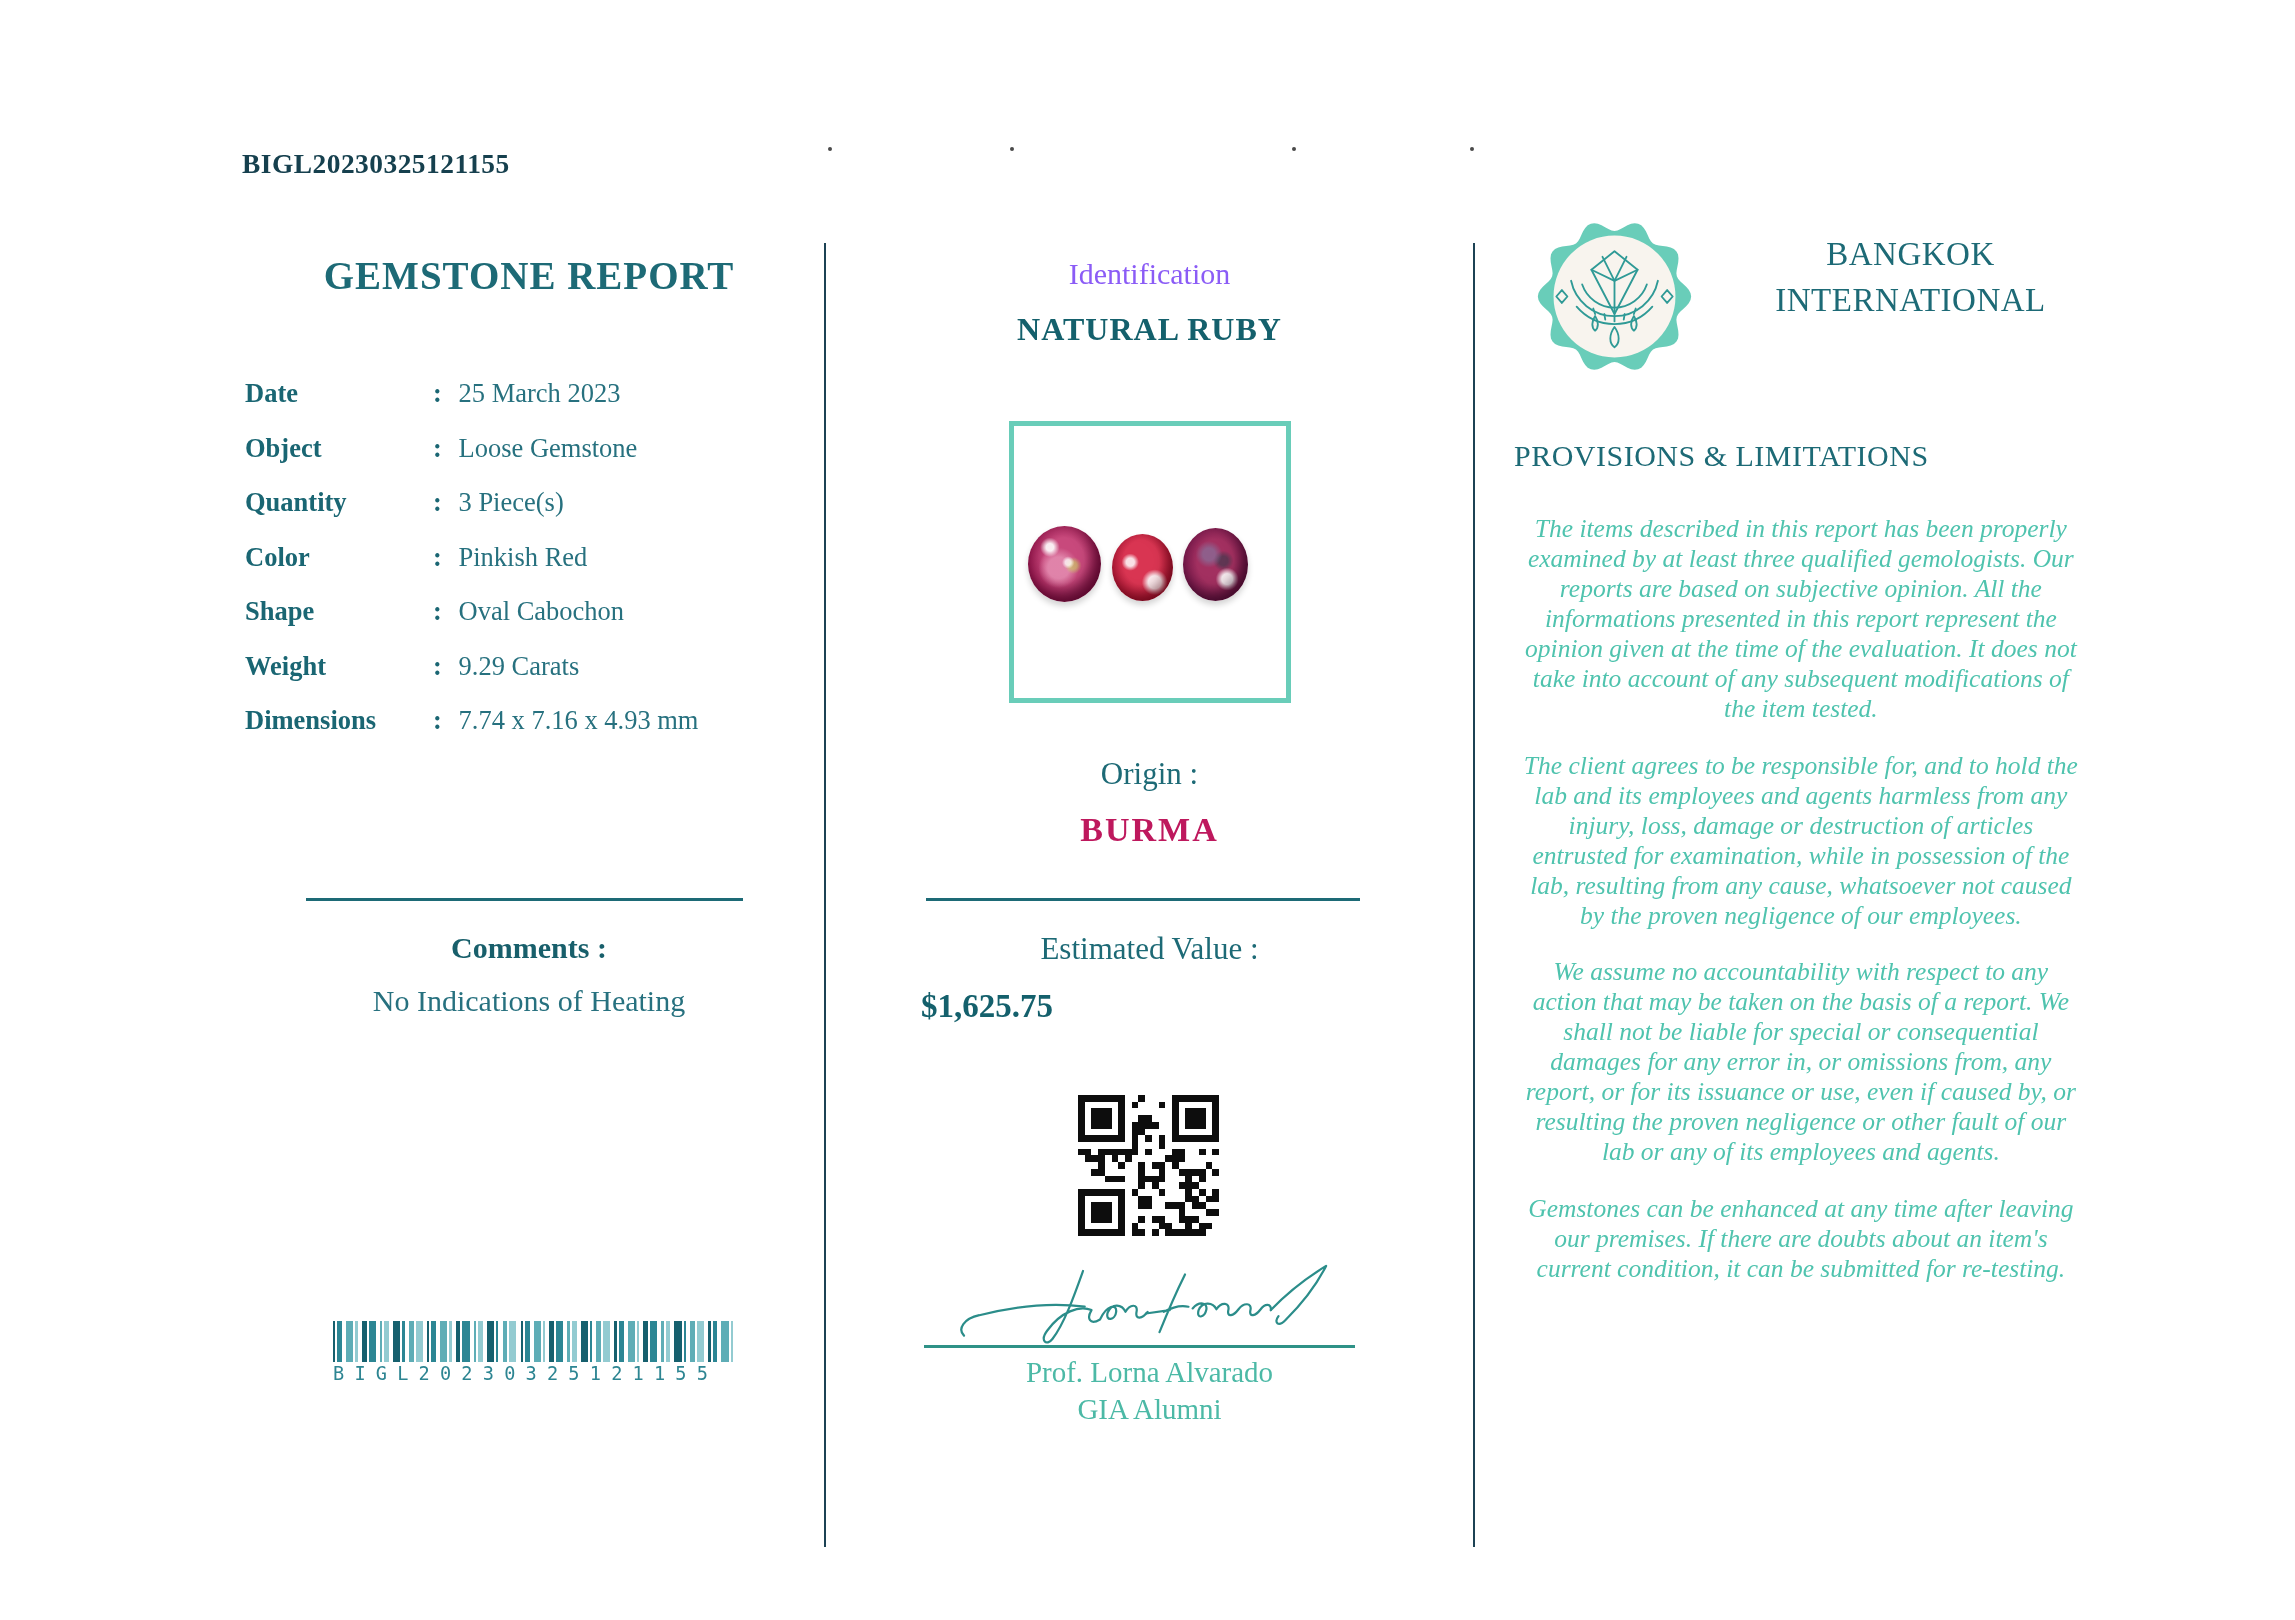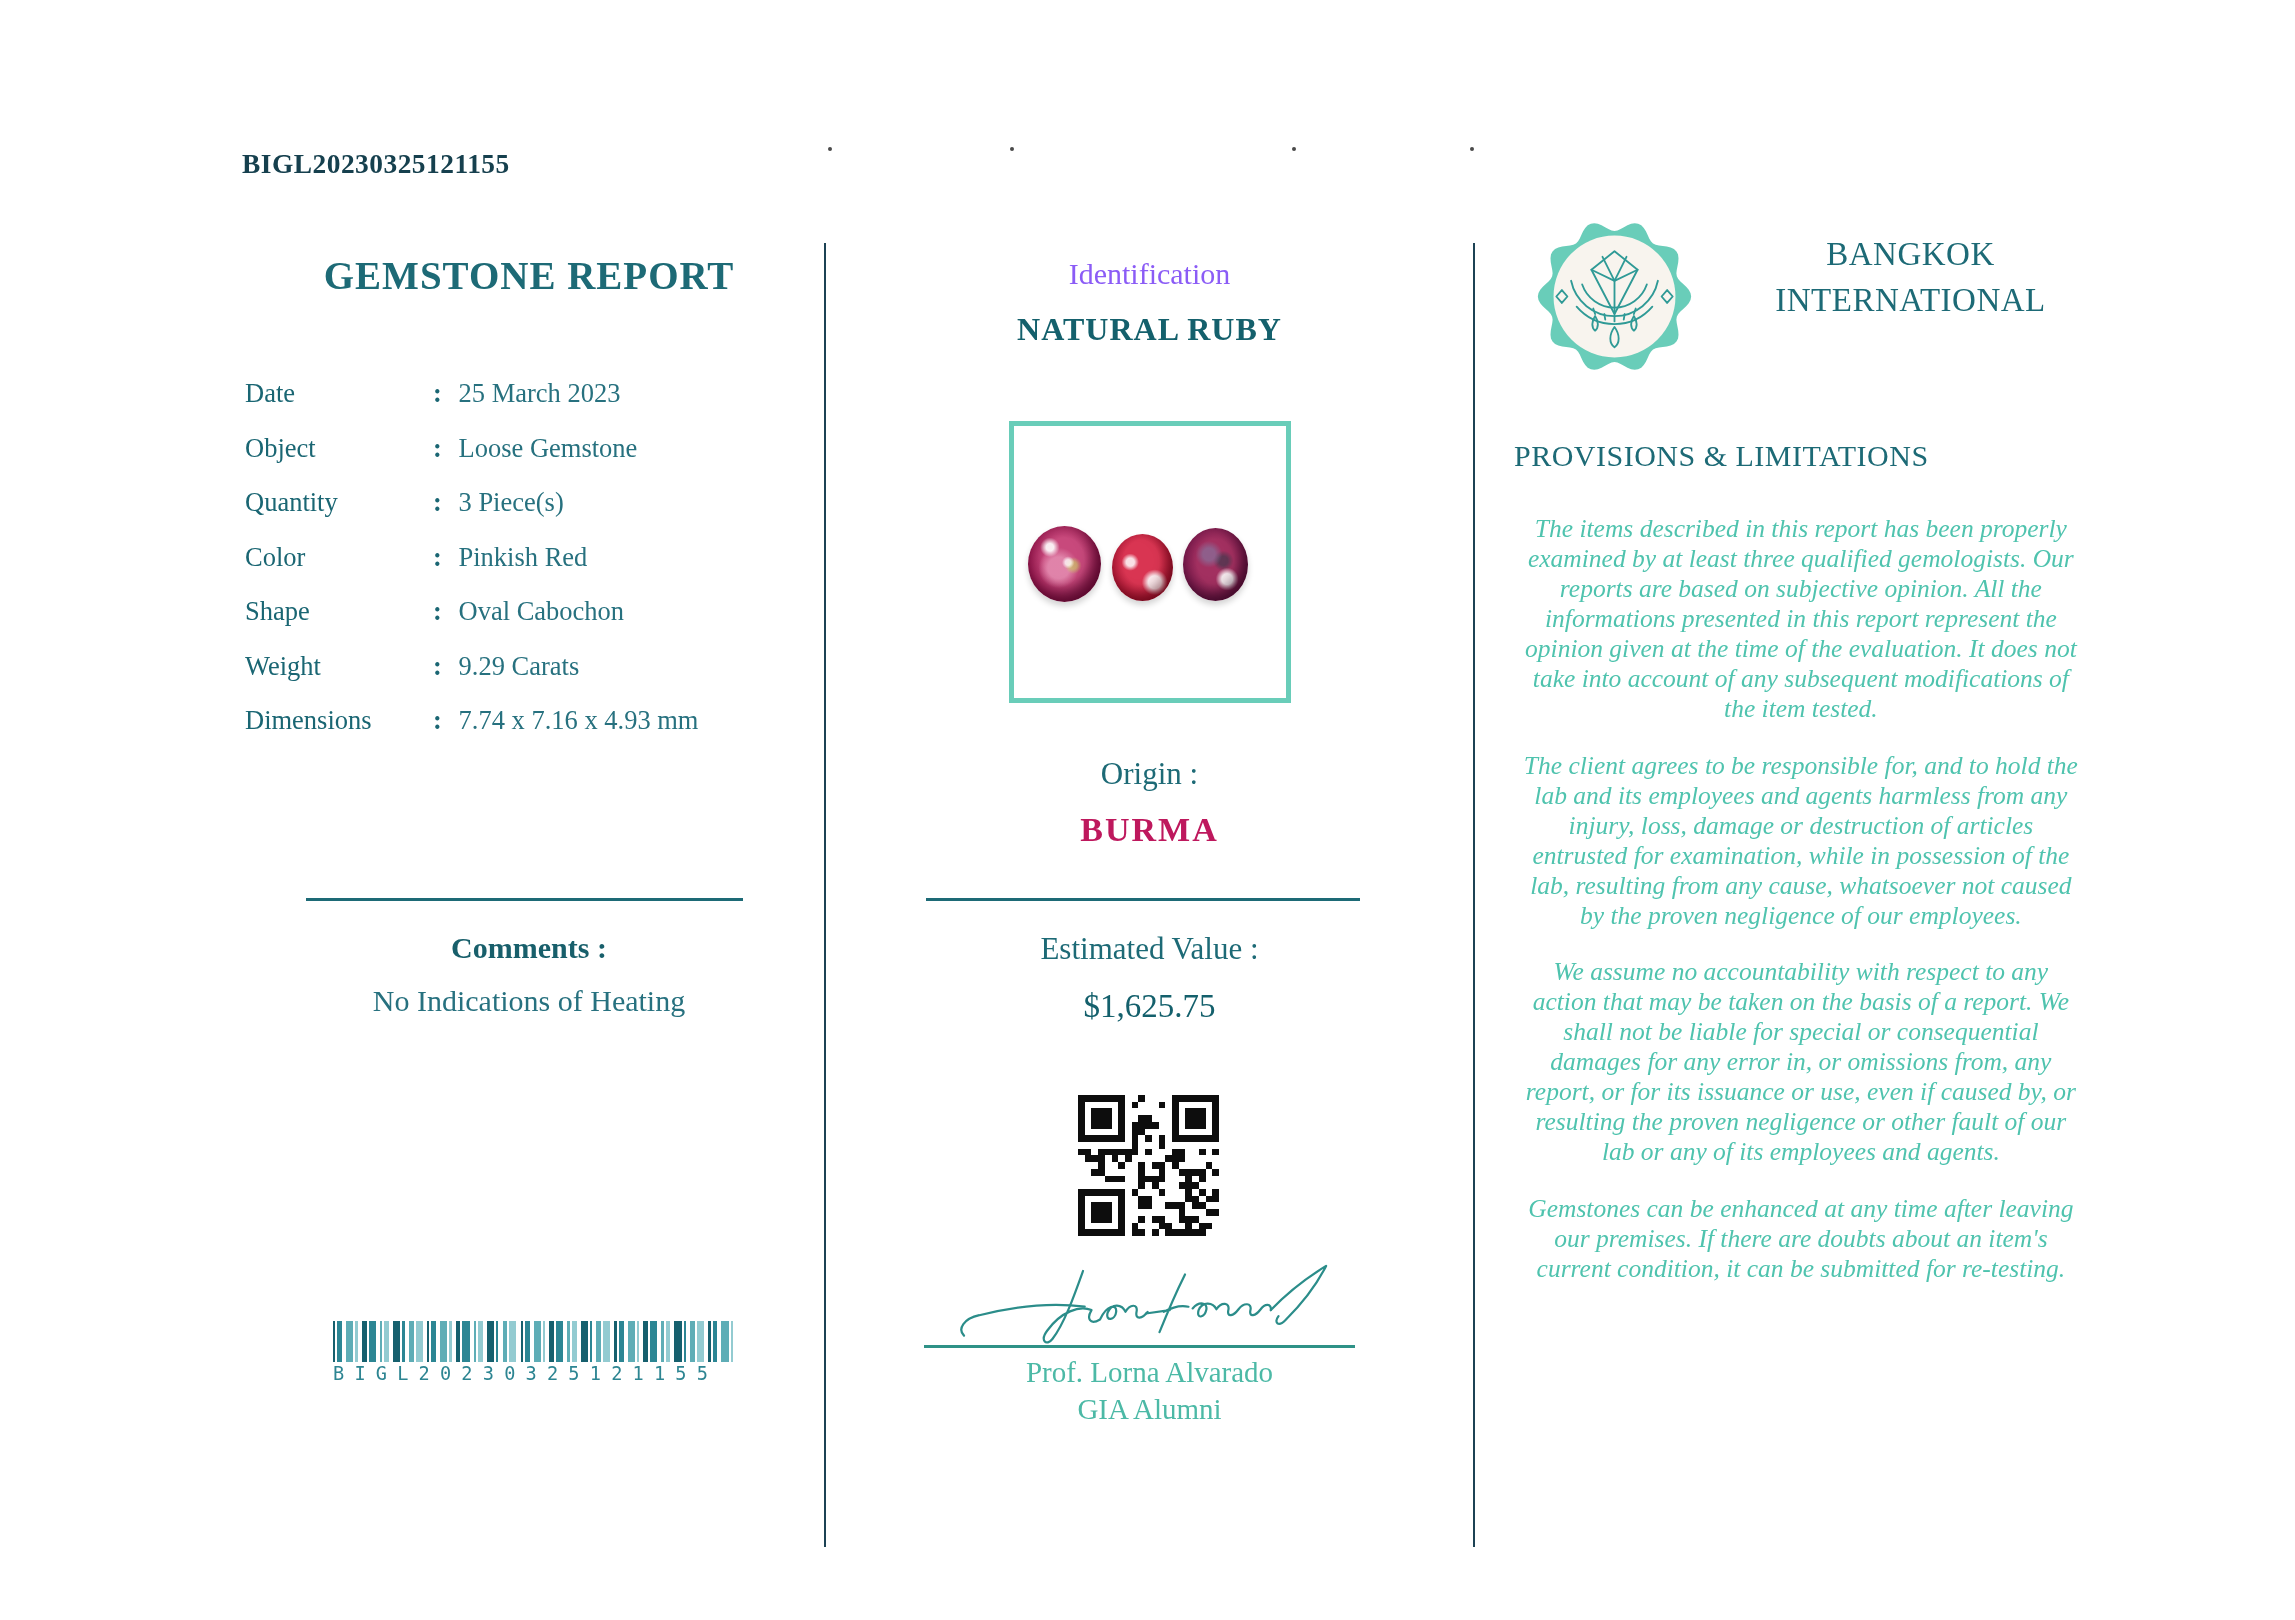--- a/index.html
+++ b/index.html
@@ -10,21 +10,21 @@
   .abs{position:absolute;}
   
   .report-number{left:242px;top:149px;font-size:27.4px;letter-spacing:0.5px;color:#16404e;font-weight:600;}
   .fold-dot{width:3.9px;height:3.9px;background:#4a4a4a;border-radius:50%;top:147px;}
   .divider{width:2px;background:#1c4254;top:243px;height:1304px;}
   
   .col-left{left:245px;top:235px;width:568px;}
   .report-title{position:absolute;left:0;top:17.6px;width:100%;text-align:center;font-size:39px;font-weight:bold;letter-spacing:1px;color:#1d6a76;}
   .details{position:absolute;left:0;top:145px;width:100%;}
   .detail-row{display:flex;margin-bottom:28px;font-size:26.5px;line-height:26.5px;}
-  .detail-label{width:188px;font-weight:normal;color:#1a6673;}
+  .detail-label{width:188px;font-weight:bold;color:#1a6673;}
   .detail-colon{width:25.5px;font-weight:bold;color:#1a6673;}
   .detail-value{color:#27717f;}
   .comments-divider{left:61px;top:663px;width:437px;height:2.9px;background:#1d6a76;}
   .comments-heading{left:0;top:696px;width:100%;text-align:center;font-size:30px;font-weight:bold;color:#185f6b;}
   .comments-value{left:0;top:749px;width:100%;text-align:center;font-size:30px;color:#27717f;}
   .barcode{left:88px;top:1086px;width:404px;}
   .barcode svg{display:block;width:404px;height:41px;}
   .barcode-text{display:block;width:100%;margin-top:1px;font-family:"DejaVu Sans Mono","Liberation Mono",monospace;
     font-size:18.6px;color:#2d8592;letter-spacing:10.2px;white-space:nowrap;overflow:hidden;}
   
@@ -51,21 +51,21 @@
     background:
       radial-gradient(circle at 68% 70%, rgba(255,255,255,.9) 0 8%, rgba(255,255,255,0) 17%),
       radial-gradient(circle at 40% 36%, rgba(120,150,190,.45) 0 10%, rgba(120,150,190,0) 22%),
       radial-gradient(circle at 62% 45%, rgba(30,60,70,.5) 0 8%, rgba(30,60,70,0) 18%),
       radial-gradient(ellipse at 50% 46%, #a23060 0 40%, #76184a 70%, #3f0d2b 100%);
     box-shadow:inset -5.9px -7.8px 12.7px rgba(30,0,20,.55), 0 3.9px 5.9px rgba(0,0,0,.18);}
   .origin-label{left:0;top:521px;width:100%;text-align:center;font-size:31px;color:#1d6a76;}
   .origin-value{left:0;top:576px;width:100%;text-align:center;font-size:34px;font-weight:bold;letter-spacing:2px;color:#be185d;}
   .value-divider{left:4.9px;top:663px;width:434px;height:2.9px;background:#1d6a76;}
   .estimated-label{left:0;top:696px;width:100%;text-align:center;font-size:31px;color:#1d6a76;}
-  .estimated-value{left:0;top:753px;width:100%;text-align:center;font-size:33px;font-weight:normal;color:#14606c;}
+  .estimated-value{left:0;top:753px;width:100%;font-size:33px;font-weight:bold;color:#14606c;}
   .qr{left:157px;top:860px;width:141px;height:141px;}
   .qr svg{display:block;width:141px;height:141px;}
   .signature{left:7.8px;top:1019px;width:427px;height:102px;}
   .signature-line{left:2.9px;top:1110px;width:431px;height:2.9px;background:#2f9287;}
   .signer-name{left:0;top:1121px;width:100%;text-align:center;font-size:29px;color:#4cb9a6;}
   .signer-title{left:0;top:1158px;width:100%;text-align:center;font-size:29px;color:#4cb9a6;}
   
   .col-right{left:1514px;top:0;width:573px;}
   .lab-logo{left:21.6px;top:218px;width:157px;height:157px;}
   .lab-name{left:225px;top:231px;width:343px;text-align:center;font-size:33px;line-height:46px;letter-spacing:0.5px;color:#1d6a76;}

